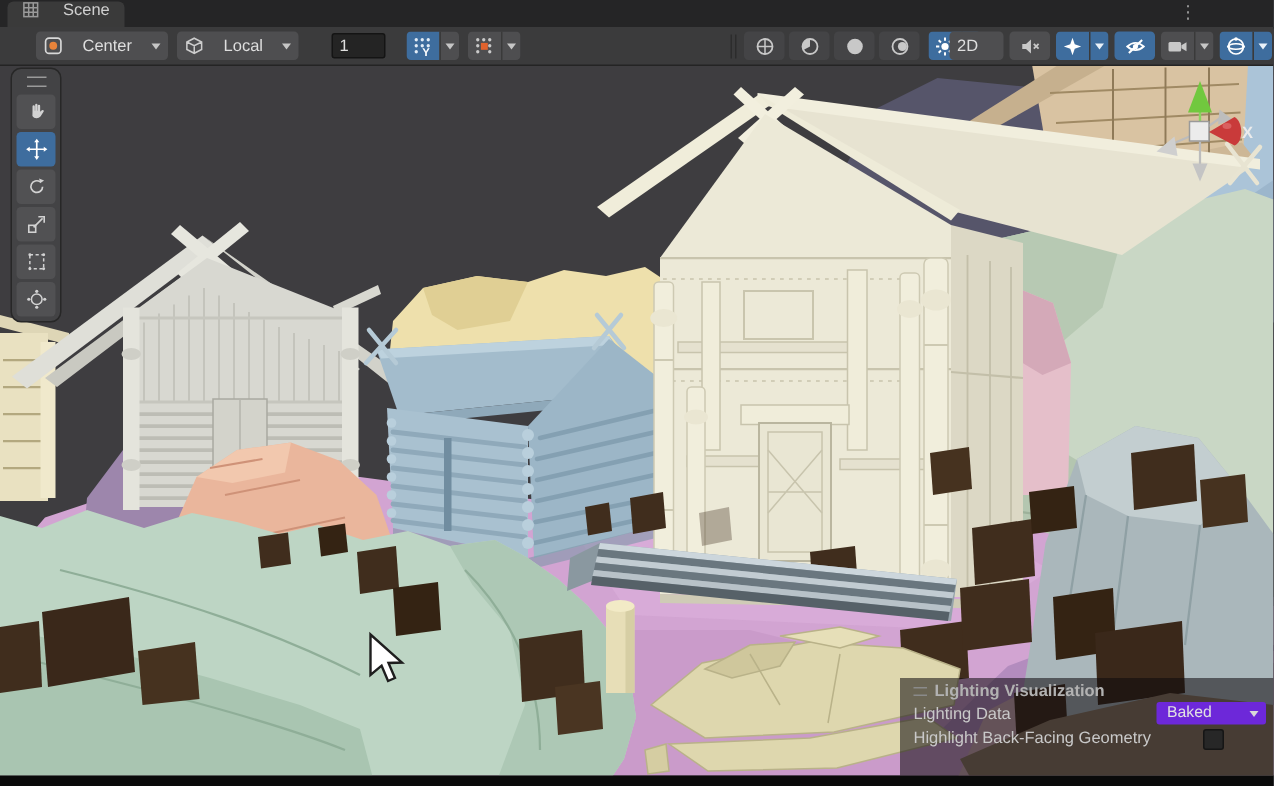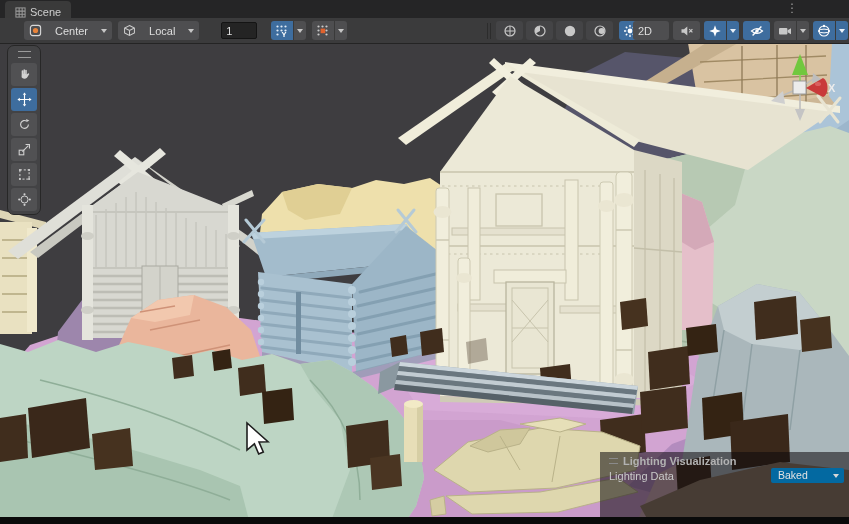--- a/index.html
+++ b/index.html
@@ -5,21 +5,21 @@
   html,body{margin:0;padding:0;}
   body{width:849px;height:524px;overflow:hidden;background:#3d3d40;
        font-family:"Liberation Sans",sans-serif;position:relative;
        -webkit-font-smoothing:antialiased;}
   #app{position:absolute;inset:0;}
 
   
   .tabbar{position:absolute;top:0;left:0;right:0;height:18px;background:#252526;
           border-bottom:1px solid #1a1a1a;z-index:6;}
   .tab{position:absolute;left:5px;top:1px;height:17px;background:#3a3a3a;
-       border-radius:4px 4px 0 0;display:flex;align-items:flex-end;gap:4px;
+       border-radius:4px 4px 0 0;display:flex;align-items:flex-start;gap:16px;
        padding:0 10px;color:#cfcfcf;font-size:11px;}
   .kebab{position:absolute;right:51px;top:0px;color:#9a9a9a;font-size:12px;line-height:17px;letter-spacing:0;}
 
   
   .toolbar{position:absolute;top:18px;left:0;right:0;height:25px;background:#3b3b3c;
            border-bottom:1px solid #242424;z-index:6;}
   .tb-left{position:absolute;left:24px;top:3px;display:flex;gap:6px;align-items:center;}
   .tb-mid{position:absolute;left:487px;top:3px;display:flex;gap:3px;align-items:center;}
   .tb-right{position:absolute;right:1px;top:3px;display:flex;gap:4px;align-items:center;}
   .btn{display:inline-flex;align-items:center;gap:13px;background:#4e4e50;border-radius:3px;
@@ -47,21 +47,21 @@
 
   
   .scene{position:absolute;top:43px;left:0;width:849px;height:474px;z-index:1;}
 
   
   .lv{position:absolute;left:600px;top:452px;width:249px;height:65px;background:rgba(12,10,12,.55);
       z-index:5;font-size:11px;color:#c9c9c9;}
   .lv-h{display:flex;align-items:center;gap:5px;padding:2px 0 0 9px;color:#b2b2b2;height:14px;font-weight:bold;}
   .lv-grip{width:9px;height:4px;border-top:1.2px solid #8a8a8a;border-bottom:1.2px solid #8a8a8a;}
   .lv-row{position:relative;height:16px;padding:2px 1px 0 9px;box-sizing:border-box;line-height:13px;}
-  .dd{position:absolute;right:5px;top:0px;width:66px;height:15px;background:#0369a1;border-radius:2px;
+  .dd{position:absolute;right:5px;top:0px;width:66px;height:15px;background:#6d28d9;border-radius:2px;
       color:#e2e2e2;font-size:10.5px;display:flex;align-items:center;padding-left:7px;}
   .dd .caret{position:absolute;right:5px;border-top-color:#d8d8d8;}
   .cb{position:absolute;right:33px;top:2px;width:12px;height:12px;background:#272727;
       border:1px solid #151515;border-radius:2px;}
 
   .bottombar{position:absolute;left:0;right:0;bottom:0;height:7px;background:#0a0a0a;z-index:7;}
   svg text{font-family:"Liberation Sans",sans-serif;}
 </style>
 </head>
 <body>
@@ -523,16 +523,20 @@
       <span class="lv-grip"></span>
       <span>Lighting Visualization</span>
     </div>
     <div class="lv-row">
       <span>Lighting Data</span>
       <div class="dd">
         <span>Baked</span>
         <span class="caret"></span>
       </div>
     </div>
+    <div class="lv-row">
+      <span>Highlight Back-Facing Geometry</span>
+      <span class="cb"></span>
+    </div>
   </div>
 
   <div class="bottombar"></div>
 </div>
 
 </body></html>

